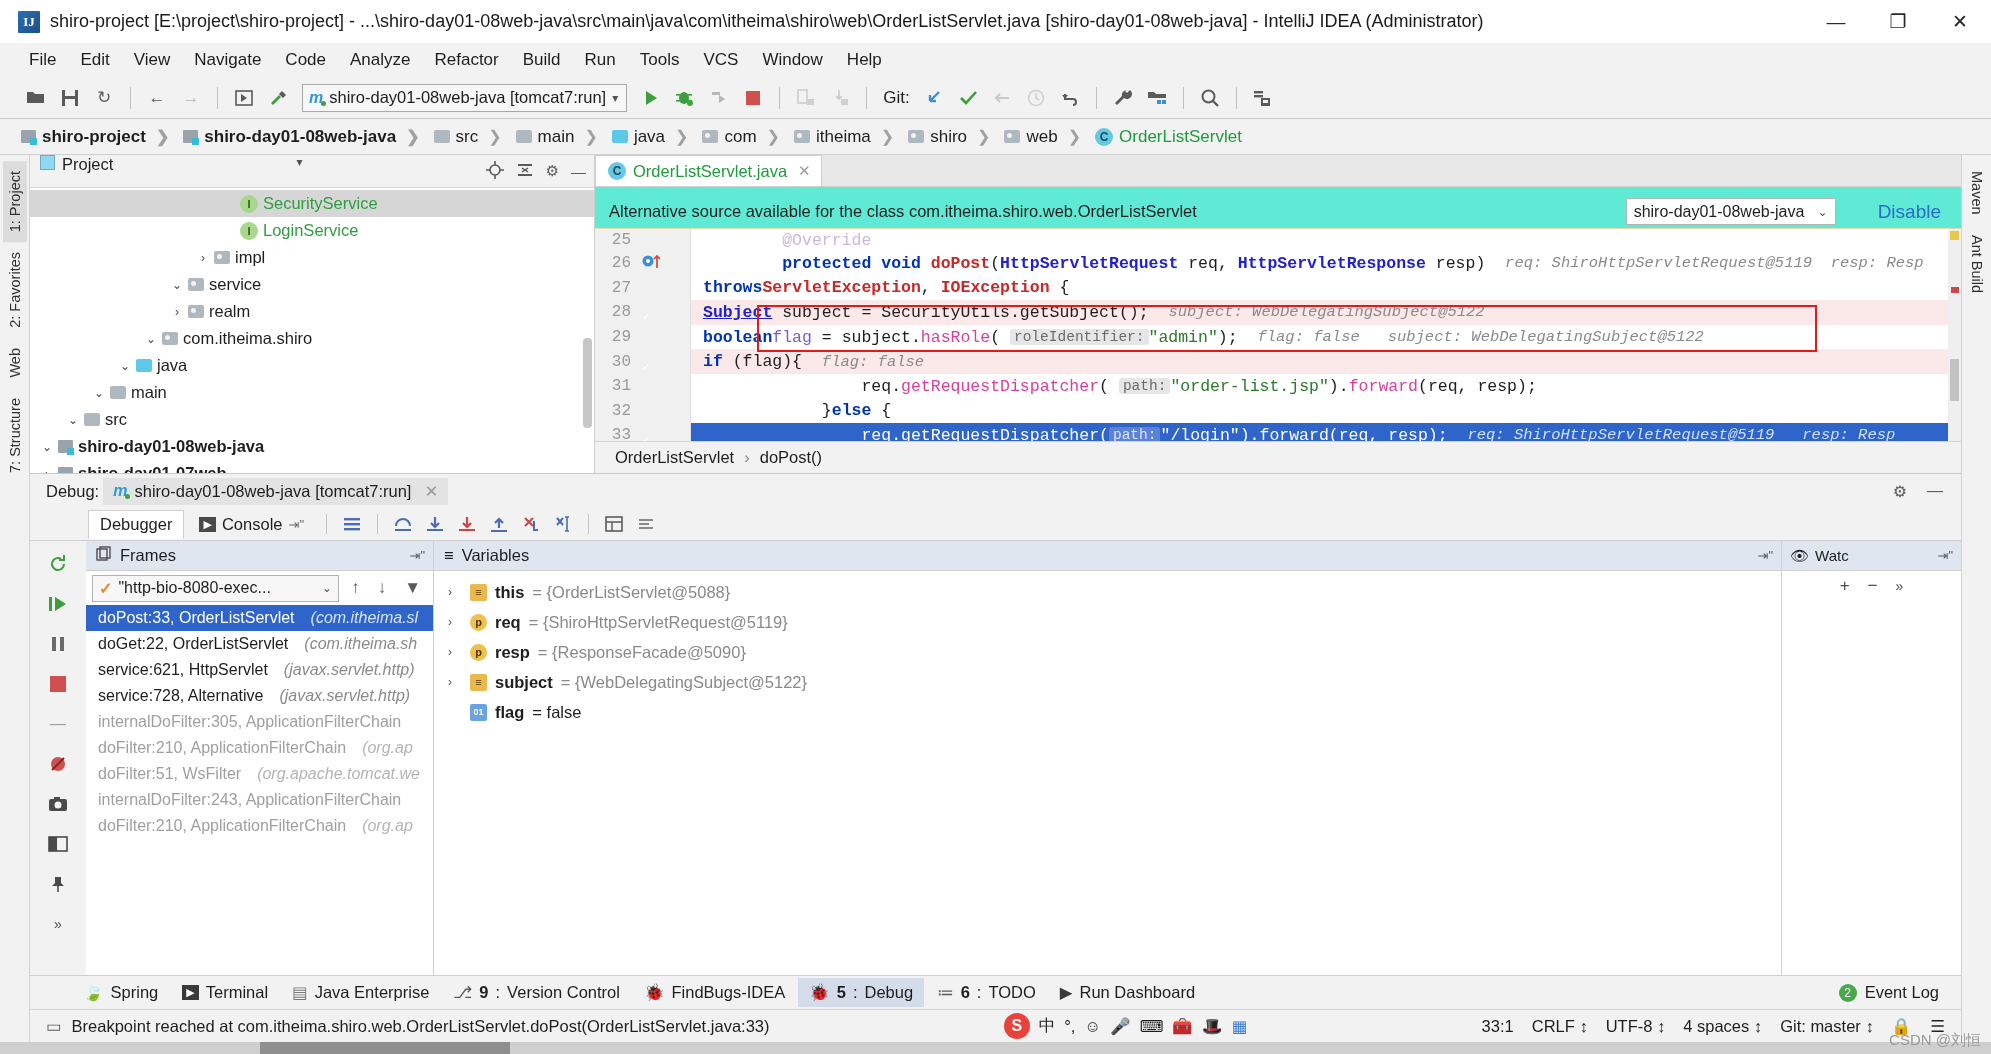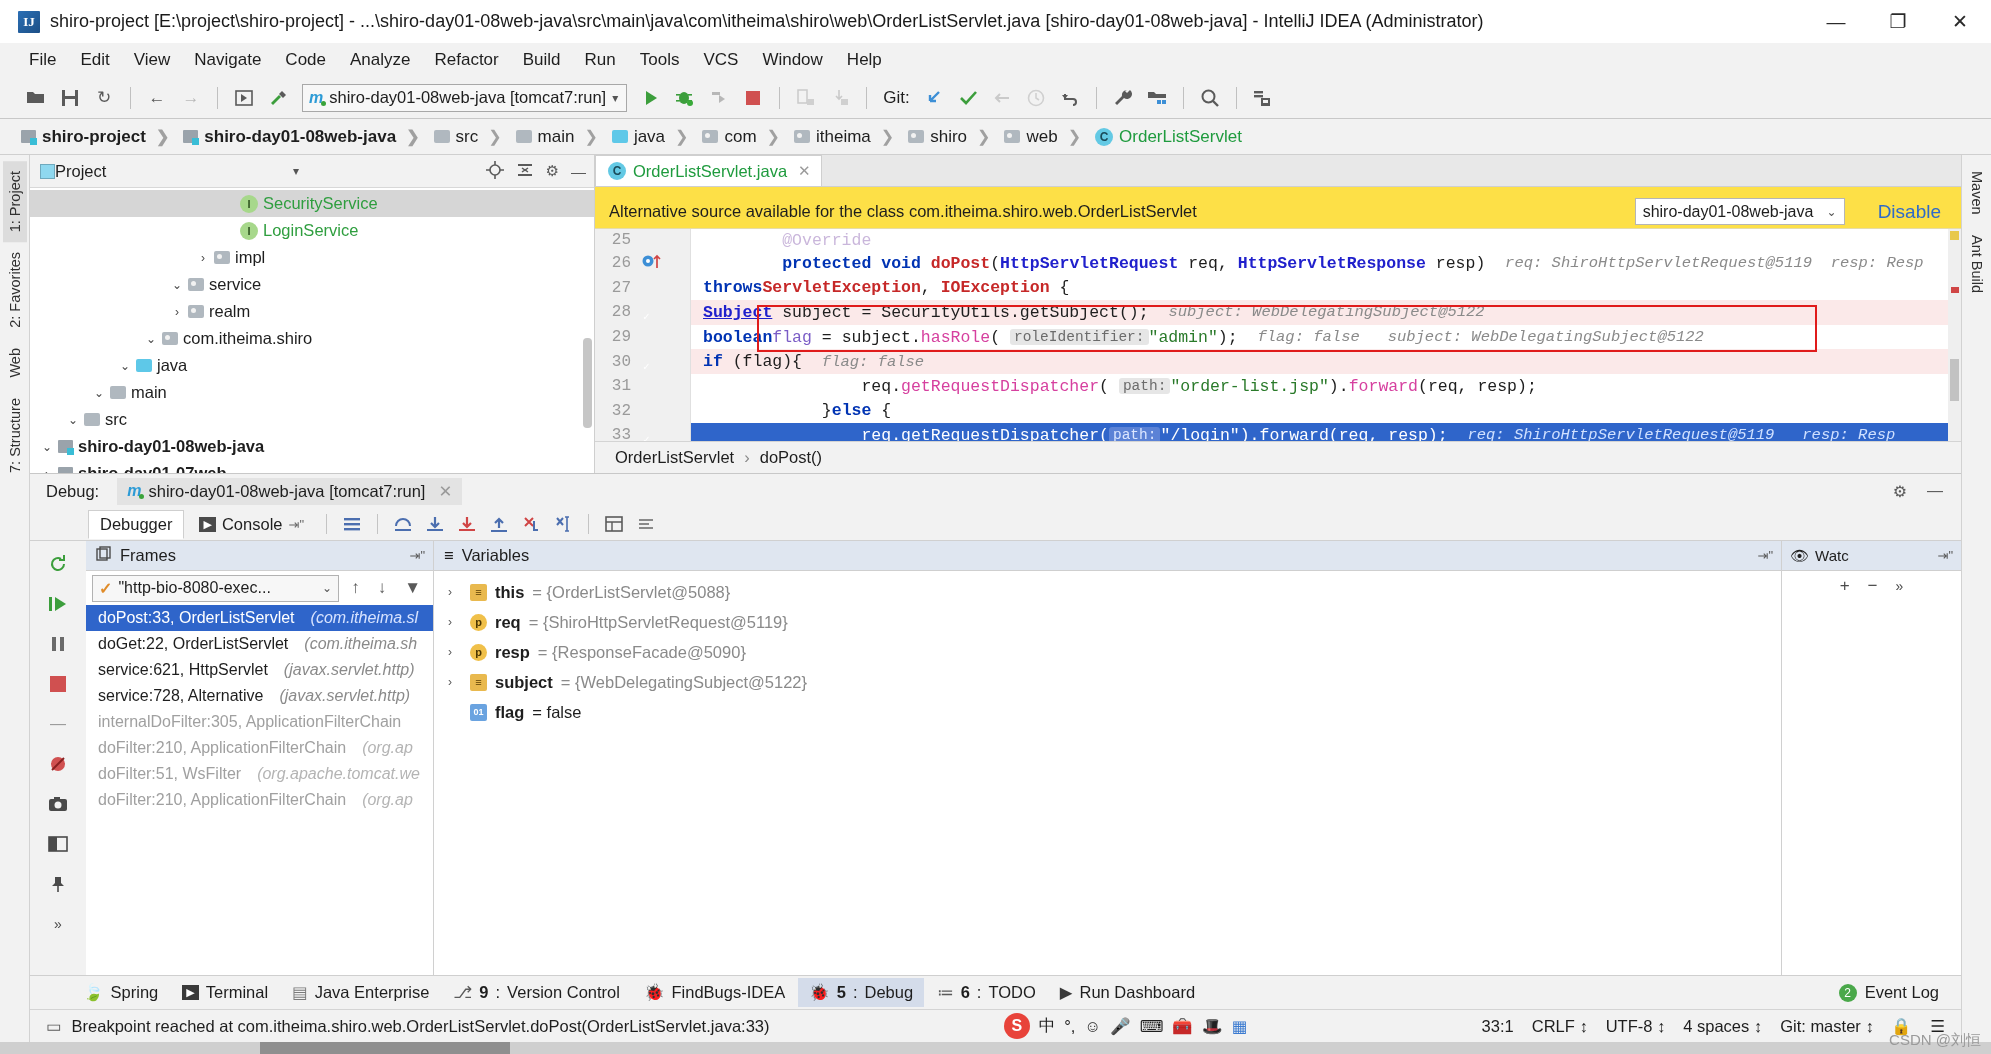--- a/index.html
+++ b/index.html
@@ -109,22 +109,22 @@
 
   .center { flex:1; display:flex; flex-direction:column; min-width:0; }
   .upper { flex: 0 0 318px; display:flex; min-height:0; }
 
   
   .projpane {
     width: 565px; flex:0 0 565px; background:#ffffff;
     display:flex; flex-direction:column; border-right:1px solid #cfcfcf;
   }
   .proj-head {
-    height:33px; background:#f2f2f2; display:flex;align-items:center;
-    padding:0 8px 0 10px; border-bottom:1px solid #d8d8d8; flex:0 0 33px;
+    height:33px; background:#f2f2f2; display:flex;
+    padding:0 8px 0 10px; gap:7px; border-bottom:1px solid #d8d8d8; flex:0 0 33px;
   }
   .proj-sq{width:15px;height:15px;background:#8fd8ef;border:1px solid #6fa9bd;}
   .proj-title{font-size:16.5px;}
   .proj-tools{margin-left:auto;display:flex;align-items:center;gap:12px;color:#5a5a5a;font-size:15px;}
   .tree{flex:1;overflow:hidden;padding-top:2px;font-size:16.5px;position:relative;}
   .trow{height:27px;display:flex;align-items:center;white-space:nowrap;}
   .trow.sel{background:#d6d6d6;}
   .arrow{width:14px;color:#4a4a4a;font-size:12px;text-align:center;margin-right:4px;}
   .arrow.none{color:transparent;}
   .iface-ico{width:18px;height:18px;border-radius:50%;background:#a7d88b;color:#2e5520;
@@ -134,22 +134,22 @@
   .tlabel.iface{color:#2f9e3f;}
   .tscroll{position:absolute;right:2px;top:150px;width:9px;height:90px;background:#c6c6c6;border-radius:4px;}
 
   
   .editor{flex:1;display:flex;flex-direction:column;min-width:0;background:#fff;}
   .tabbar{height:32px;background:#e8e8e8;display:flex;align-items:flex-end;flex:0 0 32px;
     border-bottom:1px solid #cfcfcf;}
   .etab{height:31px;display:flex;align-items:center;gap:7px;padding:0 10px 0 12px;
     background:#ffffff;border:1px solid #cfcfcf;border-bottom:none;font-size:16.5px;}
   .etab .close{color:#9a9a9a;font-size:15px;margin-left:4px;}
-  .banner{background:#fde047;border-bottom:1px solid #e6dca9;height:42px;
-    display:flex;align-items:center;padding:8px 14px 0 14px;gap:15px;flex:0 0 42px;}
+  .banner{background:#5eead4;border-bottom:1px solid #e6dca9;height:42px;
+    display:flex;align-items:center;padding:8px 14px 0 14px;gap:24px;flex:0 0 42px;}
   .banner-txt{font-size:16.5px;color:#1e1e1e;}
   .banner-sel{margin-left:auto;display:flex;align-items:center;height:27px;
     border:1px solid #b5b5b5;background:#fff;padding:0 7px;min-width:210px;font-size:16px;}
   .banner-disable{color:#2f6ac8;font-size:19px;margin-left:18px;margin-right:6px;}
 
   .codewrap{flex:1;display:flex;min-height:0;position:relative;overflow:hidden;background:#fff;}
   .gutter{width:96px;flex:0 0 96px;background:#f0f0f0;position:relative;
     font-family:"Liberation Mono", monospace;font-size:16px;color:#9a9a9a;border-right:1px solid #e0e0e0;}
   .gline{height:24.6px;display:flex;align-items:center;justify-content:flex-start;padding-left:10px;position:relative;}
   .gnum{width:26px;text-align:right;}
@@ -173,21 +173,21 @@
   .redbox{position:absolute;border:2.5px solid #e01b1b;pointer-events:none;}
   .rt-marker{position:absolute;right:0;width:13px;background:#efefef;top:0;bottom:0;}
   .marker-sq{position:absolute;right:2px;width:9px;height:9px;}
 
   .statusline{height:32px;background:#f2f2f2;border-top:1px solid #d4d4d4;
     display:flex;align-items:center;padding-left:20px;gap:10px;font-size:16.5px;flex:0 0 32px;}
 
   
   .debugpane{flex:1;display:flex;flex-direction:column;min-height:0;
     background:#f2f2f2;border-top:1px solid #c8c8c8;}
-  .dbg-title{height:34px;display:flex;align-items:center;padding-left:16px;gap:18px;
+  .dbg-title{height:34px;display:flex;align-items:center;padding-left:16px;gap:4px;
     font-size:16.5px;flex:0 0 34px;}
   .dbg-tab{display:flex;align-items:center;gap:7px;background:#e3e3e3;padding:4px 10px;}
   .dbg-tools{margin-left:auto;display:flex;gap:20px;padding-right:18px;color:#5a5a5a;font-size:16px;}
   .dbg-toolbar{height:33px;display:flex;align-items:center;gap:4px;padding-left:58px;
     border-bottom:1px solid #d0d0d0;flex:0 0 33px;background:#f2f2f2;}
   .dtab{padding:4px 11px;font-size:16.5px;display:flex;align-items:center;gap:6px;}
   .dtab.active{background:#fff;border:1px solid #cfcfcf;border-bottom:1px solid #fff;}
   .dsep{width:1px;height:20px;background:#c4c4c4;margin:0 7px;}
   .dico{width:28px;height:26px;display:flex;align-items:center;justify-content:center;color:#4b6eaf;font-size:16px;}
   .dbg-body{flex:1;display:flex;min-height:0;}
@@ -834,20 +834,23 @@
                 </div>
                 <div class="frow grey">
                   <span>doFilter:210, ApplicationFilterChain</span>
                   <span class="pkg"> (org.ap</span>
                 </div>
                 <div class="frow grey">
                   <span>doFilter:51, WsFilter</span>
                   <span class="pkg"> (org.apache.tomcat.we</span>
                 </div>
                 <div class="frow grey">
+                  <span>internalDoFilter:243, ApplicationFilterChain</span>
+                </div>
+                <div class="frow grey">
                   <span>doFilter:210, ApplicationFilterChain</span>
                   <span class="pkg"> (org.ap</span>
                 </div>
               </div>
           </div>
 
           <div class="vars-col">
             <div class="col-head">
               <span>≡</span>
               <span>Variables</span>

